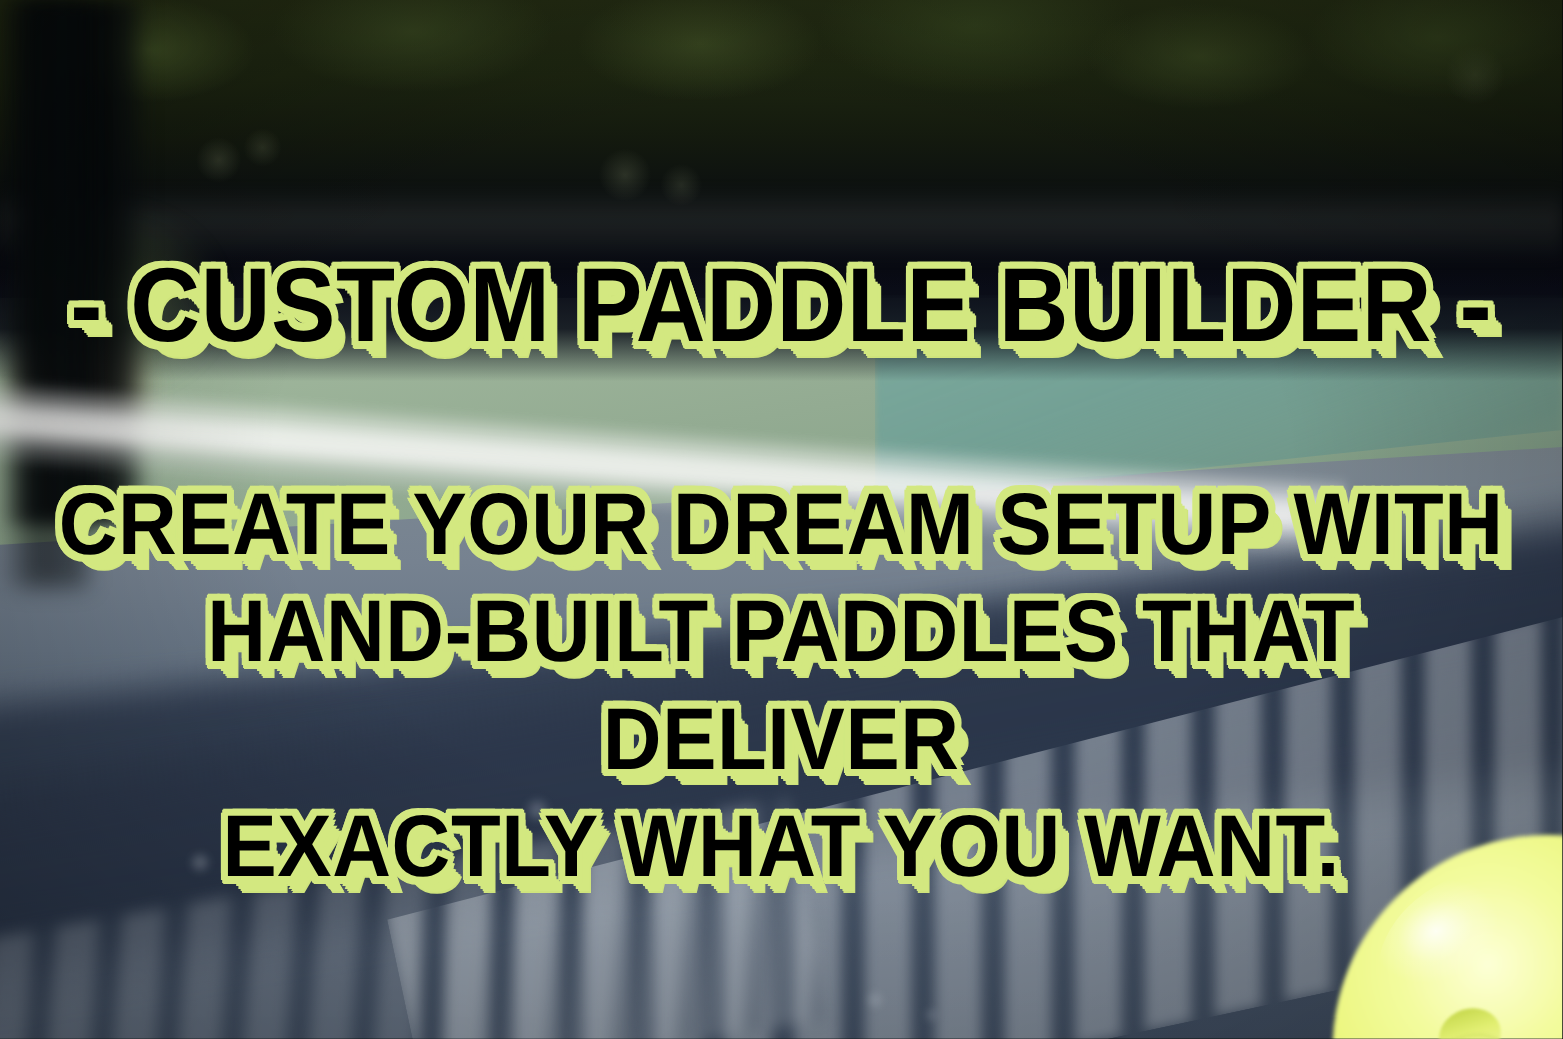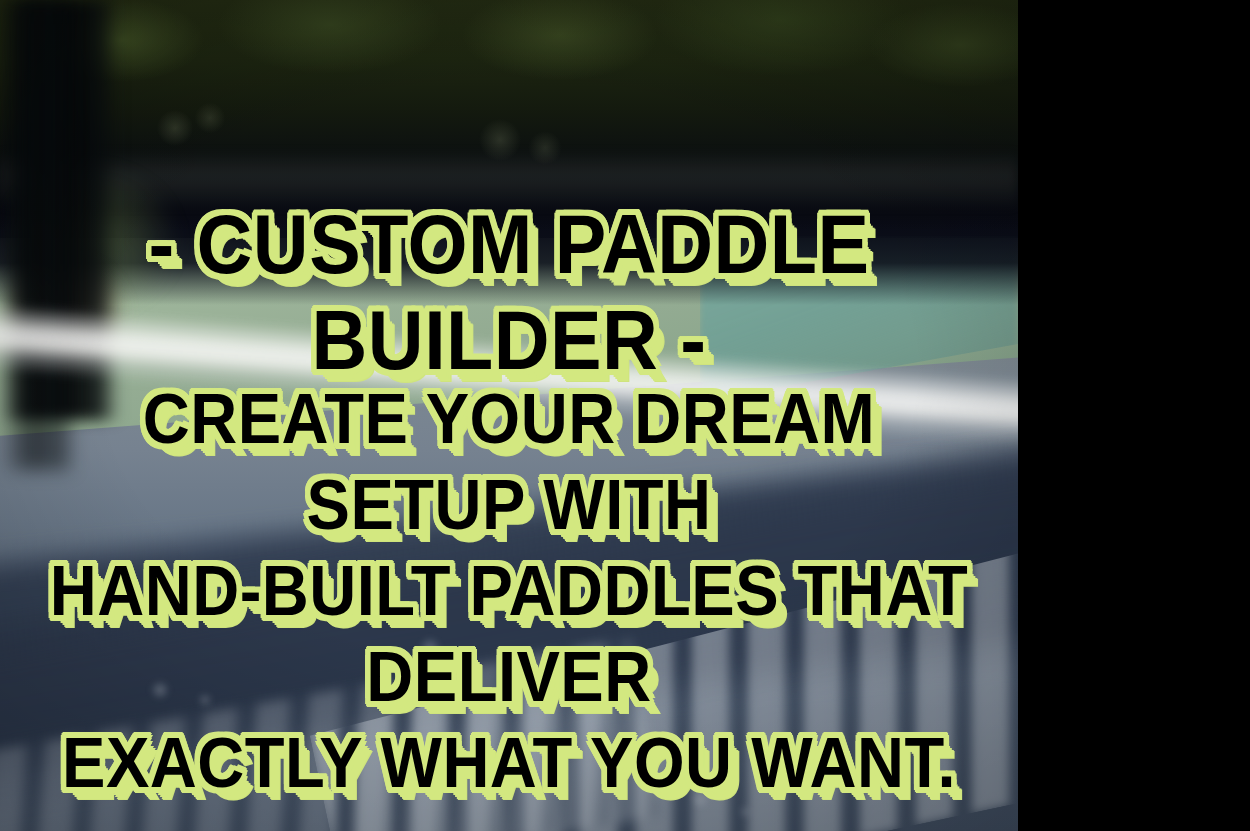--- a/index.html
+++ b/index.html
@@ -2,21 +2,21 @@
 <html><head>
 <meta charset="utf-8">
 <style>
   html, body {
     margin: 0;
     padding: 0;
     background: #000;
   }
   #stage {
     position: relative;
-    width: 1018px;
+    width: 1250px;
     height: 831px;
     overflow: hidden;
     font-family: "Liberation Sans", sans-serif;
     background: #0a0d10;
   }
 
   
   .bg-layer { position: absolute; inset: 0; }
 
   

